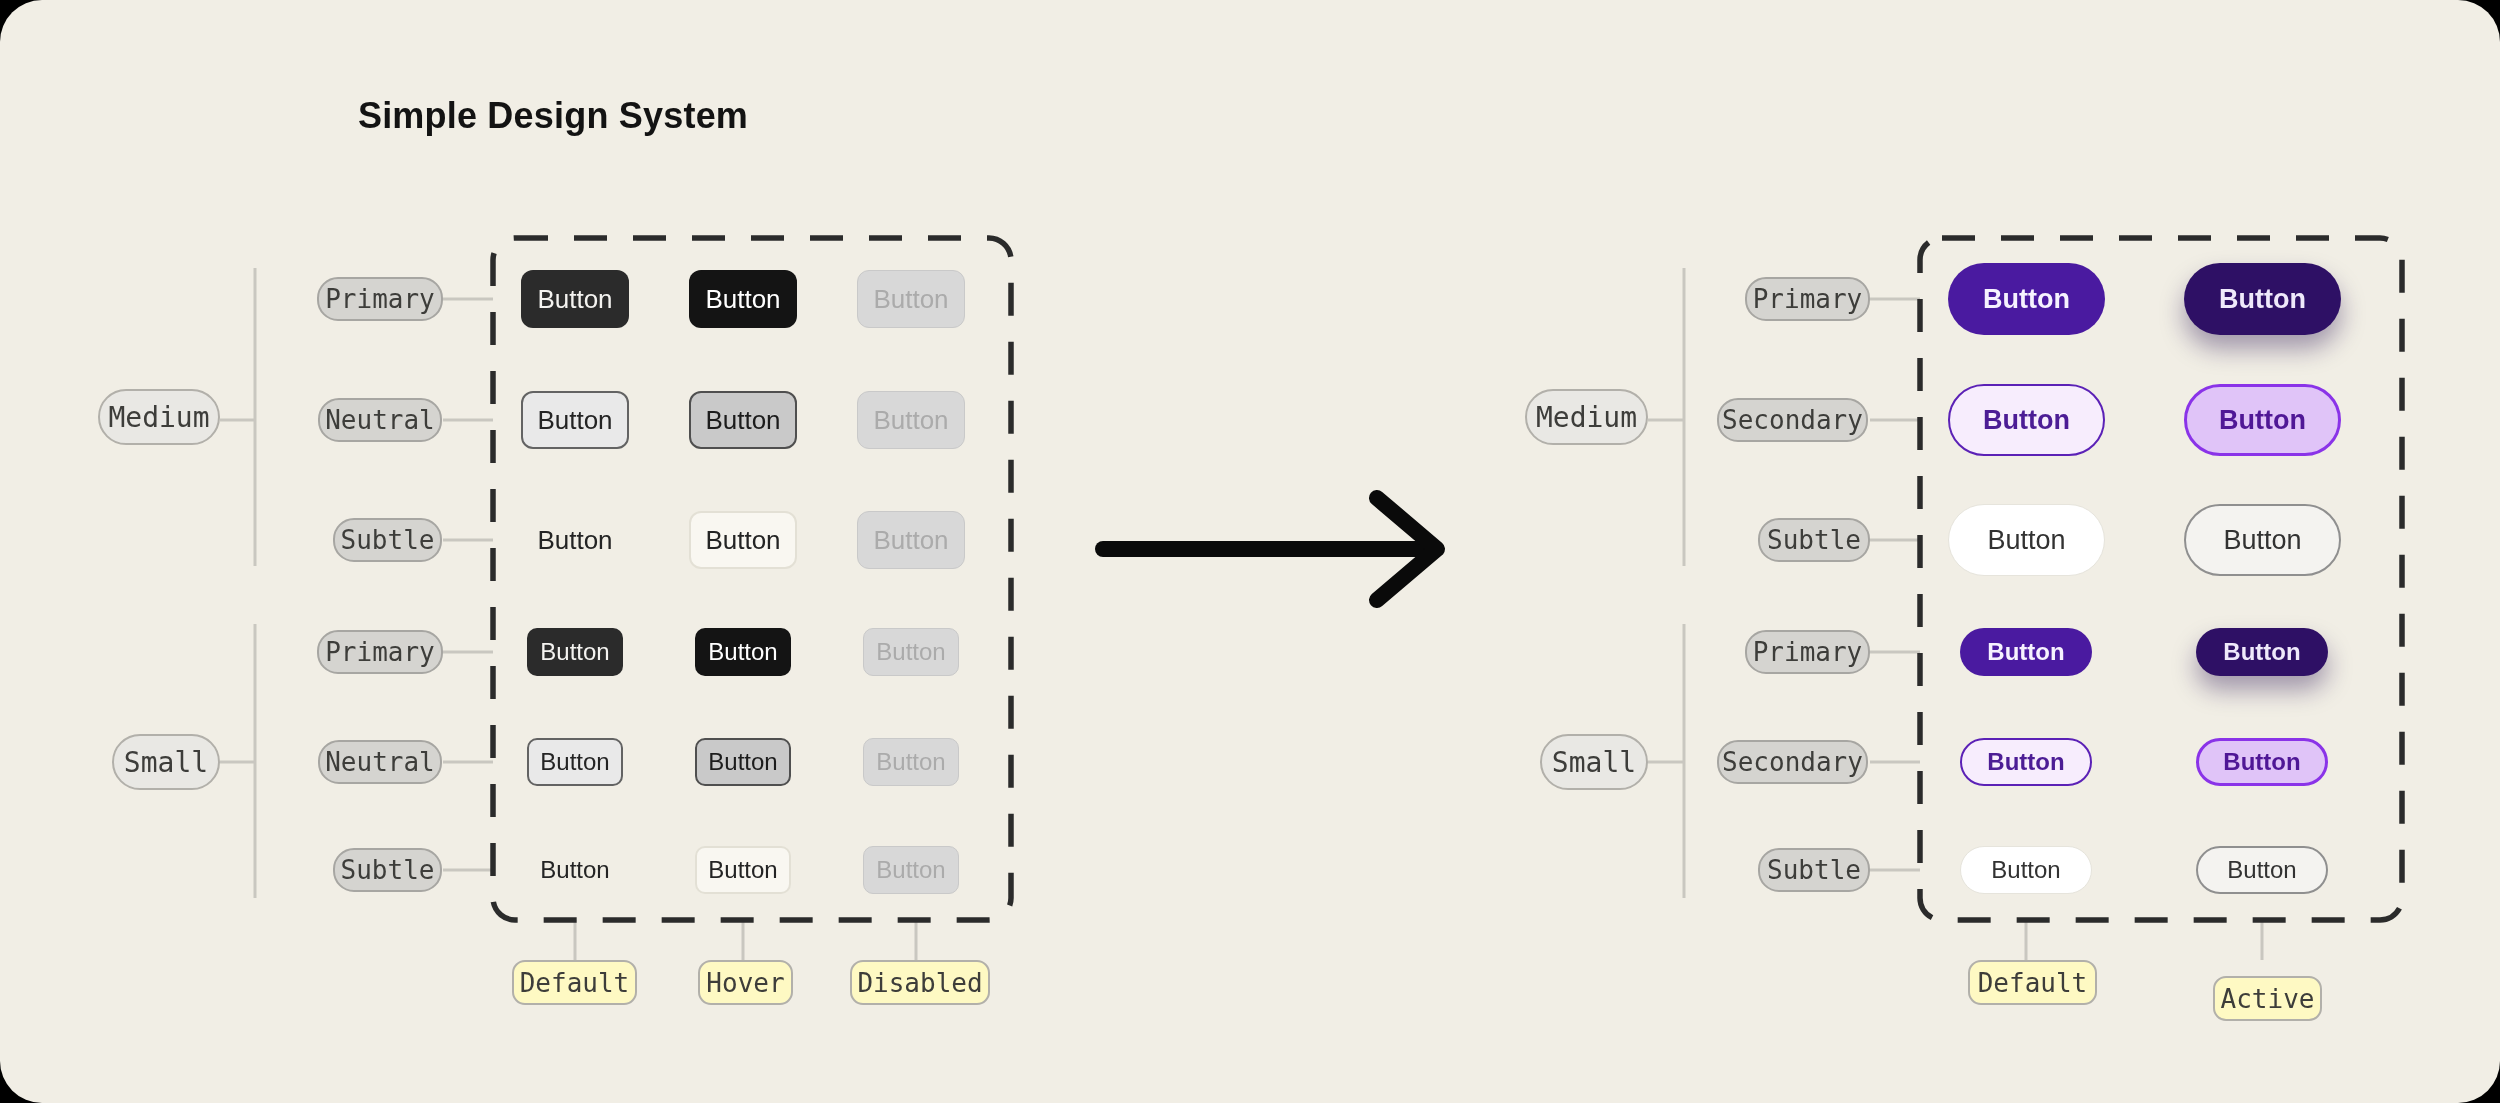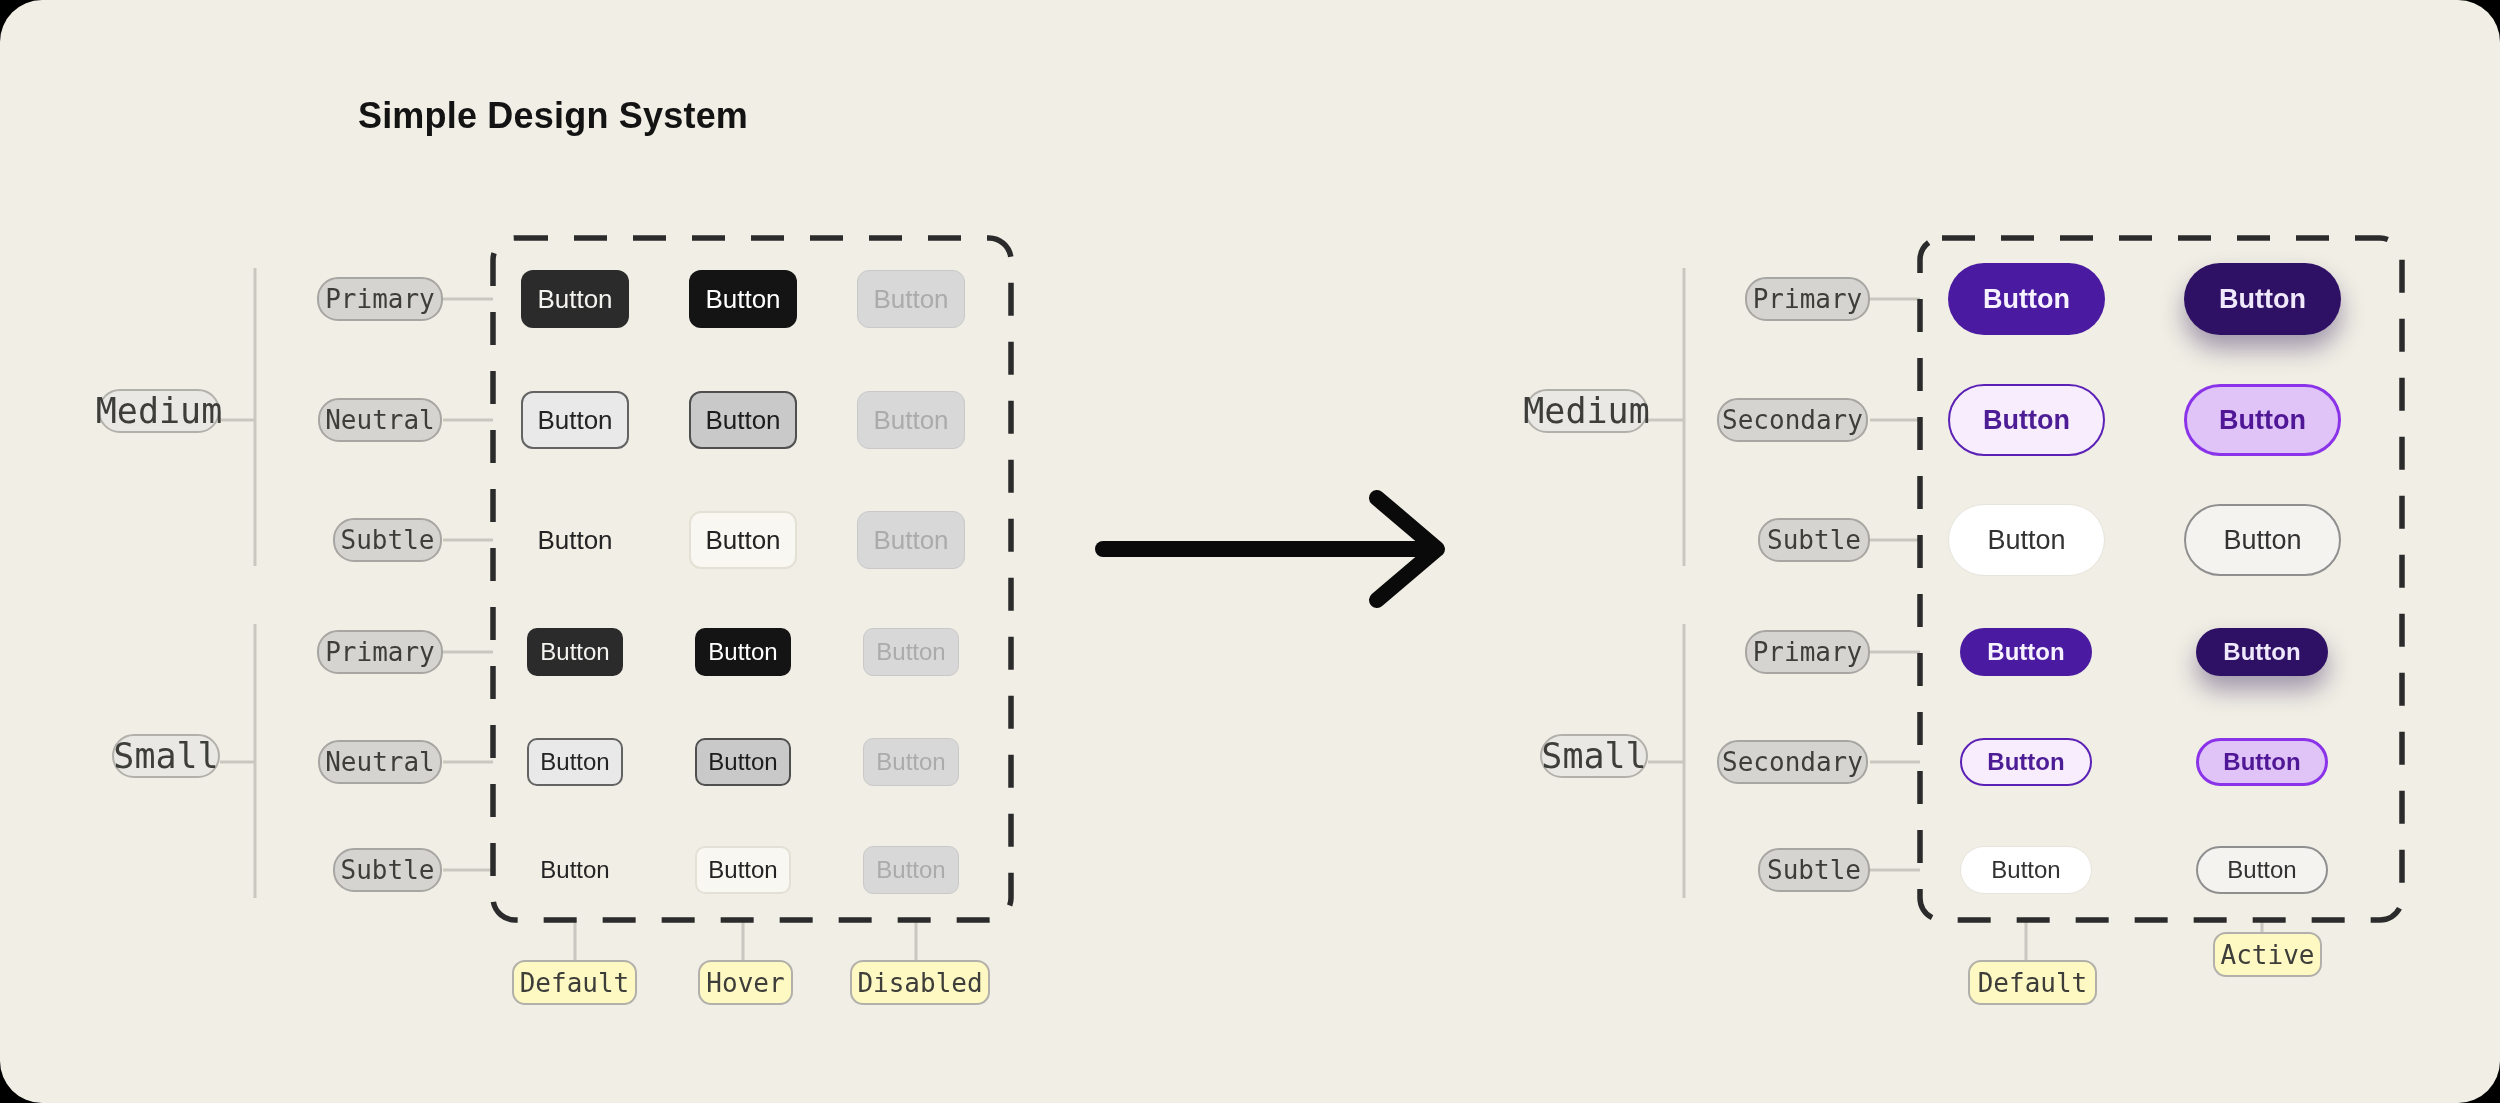--- a/index.html
+++ b/index.html
@@ -10,21 +10,21 @@
   .title{position:absolute;transform:translateX(-50%);font-size:36px;font-weight:600;
          color:#131313;white-space:nowrap;letter-spacing:.2px;}
 
   svg.overlay{position:absolute;left:0;top:0;pointer-events:none;}
   .conn{stroke:#c9c7c0;stroke-width:3;fill:none;}
   .dash{stroke:#2b2b2b;stroke-width:5.5;fill:none;stroke-dasharray:33 26;}
   .arrowln{stroke:#0a0a0a;stroke-width:16;fill:none;stroke-linecap:round;stroke-linejoin:round;}
 
   .pill{position:absolute;box-sizing:border-box;display:flex;align-items:center;justify-content:center;
         font-family:"DejaVu Sans Mono",monospace;color:#3d3d3a;white-space:nowrap;}
-  .pill-size{height:44px;border-radius:28px;background:#e9e8e4;border:2px solid #b2b0aa;font-size:35px;}
+  .pill-size{height:56px;border-radius:28px;background:#e9e8e4;border:2px solid #b2b0aa;font-size:28px;}
   .pill-variant{height:44px;border-radius:21px;background:#d5d4d0;border:2px solid #a7a6a2;font-size:26px;}
   .pill-state{height:45px;border-radius:13px;background:#fef9c3;border:2px solid #b2b0aa;font-size:26px;}
 
   .btn{position:absolute;box-sizing:border-box;display:flex;align-items:center;justify-content:center;
        font-family:"Liberation Sans",sans-serif;white-space:nowrap;}
   .bm-l{width:108px;height:58px;border-radius:12px;font-size:26px;}
   .bs-l{width:96px;height:48px;border-radius:10px;font-size:24px;}
   .bm-r{width:157px;height:72px;border-radius:36px;font-size:27px;font-weight:bold;}
   .bs-r{width:132px;height:48px;border-radius:24px;font-size:24px;font-weight:bold;}
 
@@ -127,21 +127,21 @@
     <div class="pill pill-size" style="left:1540px;top:734px;width:108px;">Small</div>
 
     <div class="pill pill-variant" style="left:1745px;top:277px;width:125px;">Primary</div>
     <div class="pill pill-variant" style="left:1717px;top:398px;width:151px;">Secondary</div>
     <div class="pill pill-variant" style="left:1758px;top:518px;width:112px;">Subtle</div>
     <div class="pill pill-variant" style="left:1745px;top:630px;width:125px;">Primary</div>
     <div class="pill pill-variant" style="left:1717px;top:740px;width:151px;">Secondary</div>
     <div class="pill pill-variant" style="left:1758px;top:848px;width:112px;">Subtle</div>
 
     <div class="pill pill-state" style="left:1968px;top:960px;width:129px;">Default</div>
-    <div class="pill pill-state" style="left:2213px;top:932px;width:109px;">Active</div>
+    <div class="pill pill-state" style="left:2213px;top:976px;width:109px;">Active</div>
 
     <div class="btn bm-r rp" style="left:1948px;top:263px;">Button</div>
     <div class="btn bm-r rp-a" style="left:2184px;top:263px;">Button</div>
     <div class="btn bm-r rs" style="left:1948px;top:384px;">Button</div>
     <div class="btn bm-r rs-a" style="left:2184px;top:384px;">Button</div>
     <div class="btn bm-r rsub" style="left:1948px;top:504px;">Button</div>
     <div class="btn bm-r rsub-a" style="left:2184px;top:504px;">Button</div>
 
     <div class="btn bs-r rp" style="left:1960px;top:628px;">Button</div>
     <div class="btn bs-r rp-a" style="left:2196px;top:628px;">Button</div>

